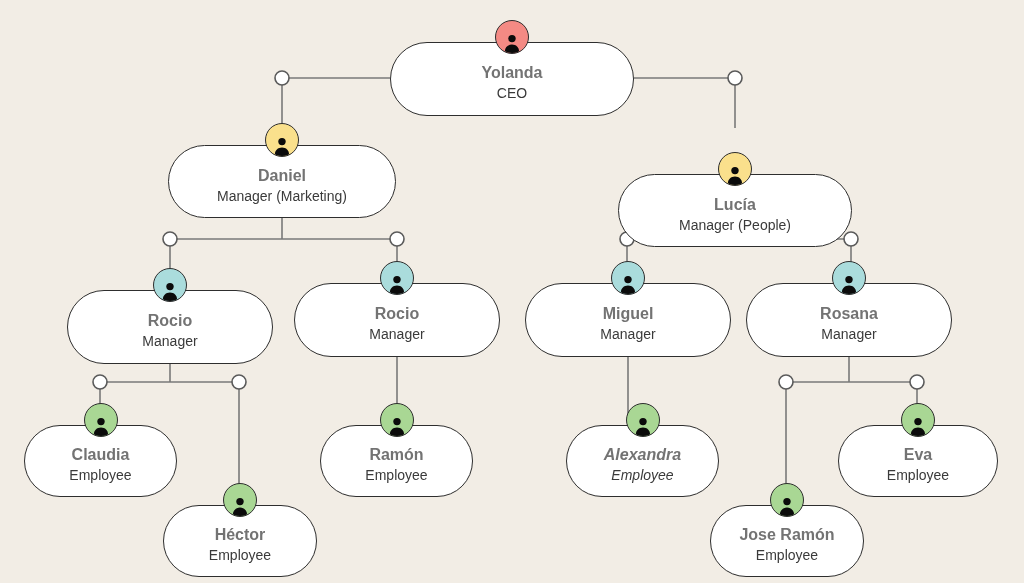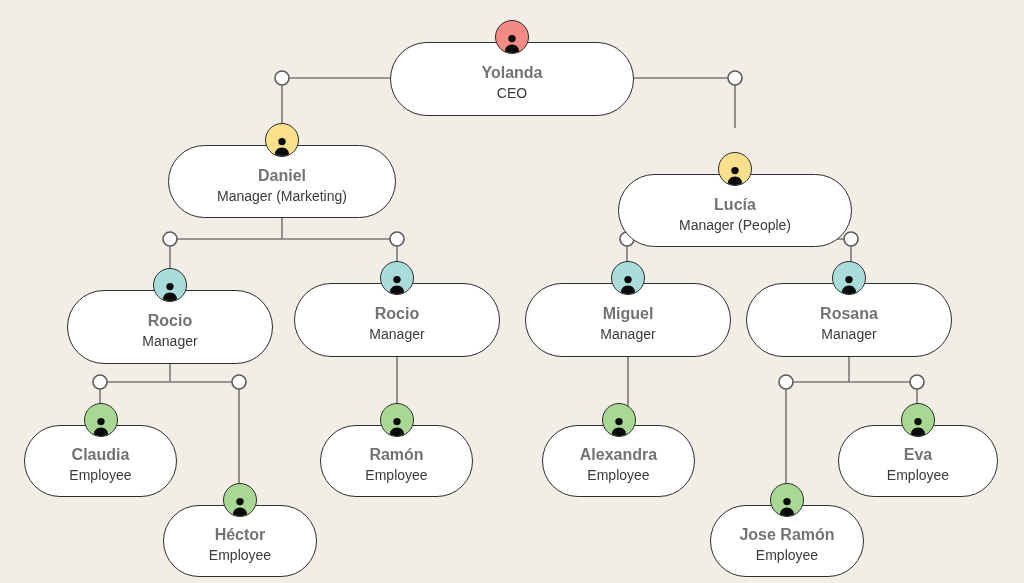--- a/index.html
+++ b/index.html
@@ -157,21 +157,21 @@
       <div class="node" style="left: 320px; top: 425px; width: 153px; height: 72px;">
         <div class="avatar" style="background: rgb(169, 215, 148);">
           <svg viewBox="0 0 24 24" xmlns="http://www.w3.org/2000/svg">
             <circle cx="12" cy="7.6" r="3.7" fill="#0b0b0b"></circle>
             <path d="M12 13.6c-4.1 0-7.1 2.9-7.1 6.8v3.6h14.2v-3.6c0-3.9-3-6.8-7.1-6.8z" fill="#0b0b0b"></path>
           </svg>
         </div>
         <div class="name">Ramón</div>
         <div class="role">Employee</div>
       </div>
-      <div class="node" style="left: 542px; top: 425px; width: 153px; height: 72px;">
+      <div class="node" style="left: 566px; top: 425px; width: 153px; height: 72px; font-style: italic;">
         <div class="avatar" style="background: rgb(169, 215, 148);">
           <svg viewBox="0 0 24 24" xmlns="http://www.w3.org/2000/svg">
             <circle cx="12" cy="7.6" r="3.7" fill="#0b0b0b"></circle>
             <path d="M12 13.6c-4.1 0-7.1 2.9-7.1 6.8v3.6h14.2v-3.6c0-3.9-3-6.8-7.1-6.8z" fill="#0b0b0b"></path>
           </svg>
         </div>
         <div class="name">Alexandra</div>
         <div class="role">Employee</div>
       </div>
       <div class="node" style="left: 710px; top: 505px; width: 154px; height: 72px;">

